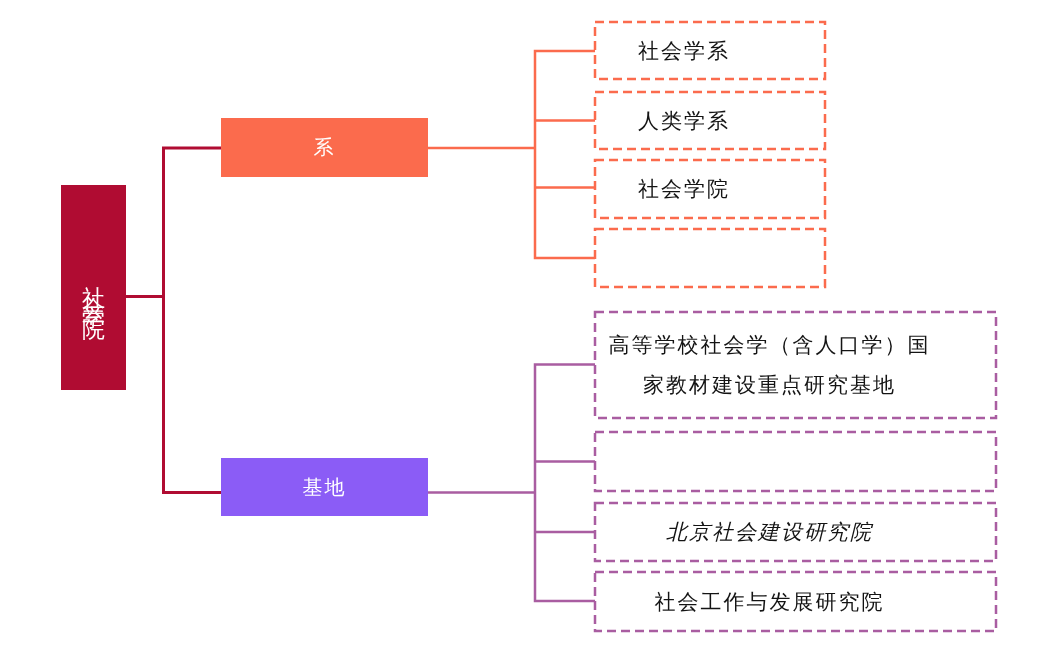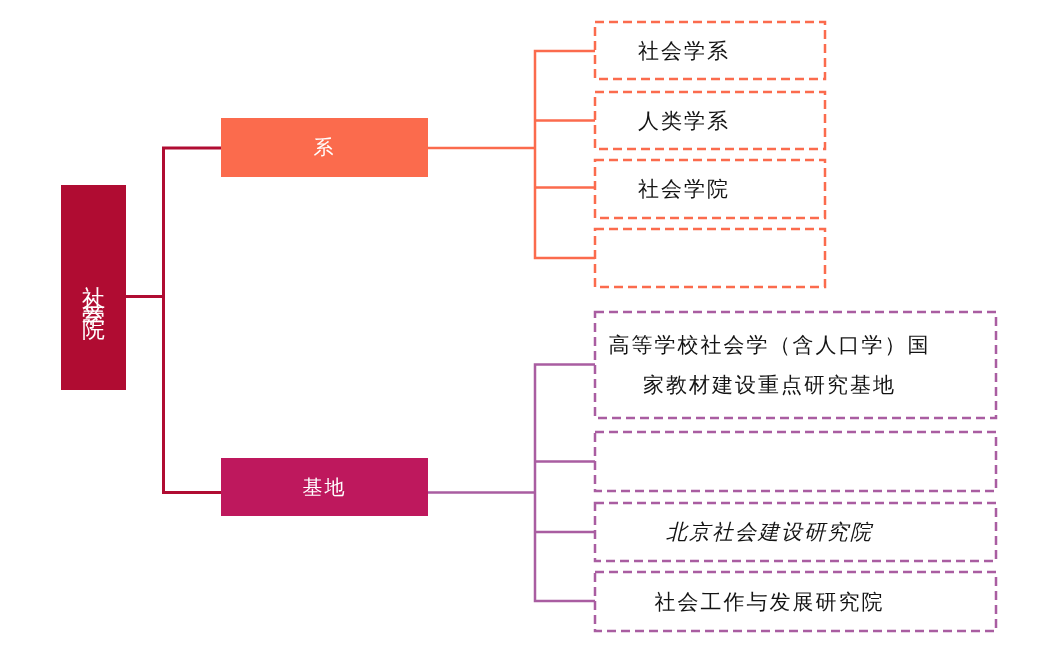--- a/index.html
+++ b/index.html
@@ -70,21 +70,21 @@
     line-height: 1;
   }
   .branch-node {
     left: 221px;
     width: 207px;
     color: #ffffff;
     font-size: 20px;
     letter-spacing: 2px;
   }
   .branch-dept { top: 118px; height: 59px; background: #FB6B4D; }
-  .branch-base { top: 458px; height: 58px; background: #be185d; text-align: right; }
+  .branch-base { top: 458px; height: 58px; background: #8b5cf6; text-align: right; }
   .leaf {
     left: 569px;
     color: #141414;
     font-size: 21px;
     letter-spacing: 2px;
     line-height: 40px;
   }
   .leaf.dept { width: 230px; }
   .leaf.base { width: 401px; }
   .leaf.wrap2 { padding: 0 32px; }

